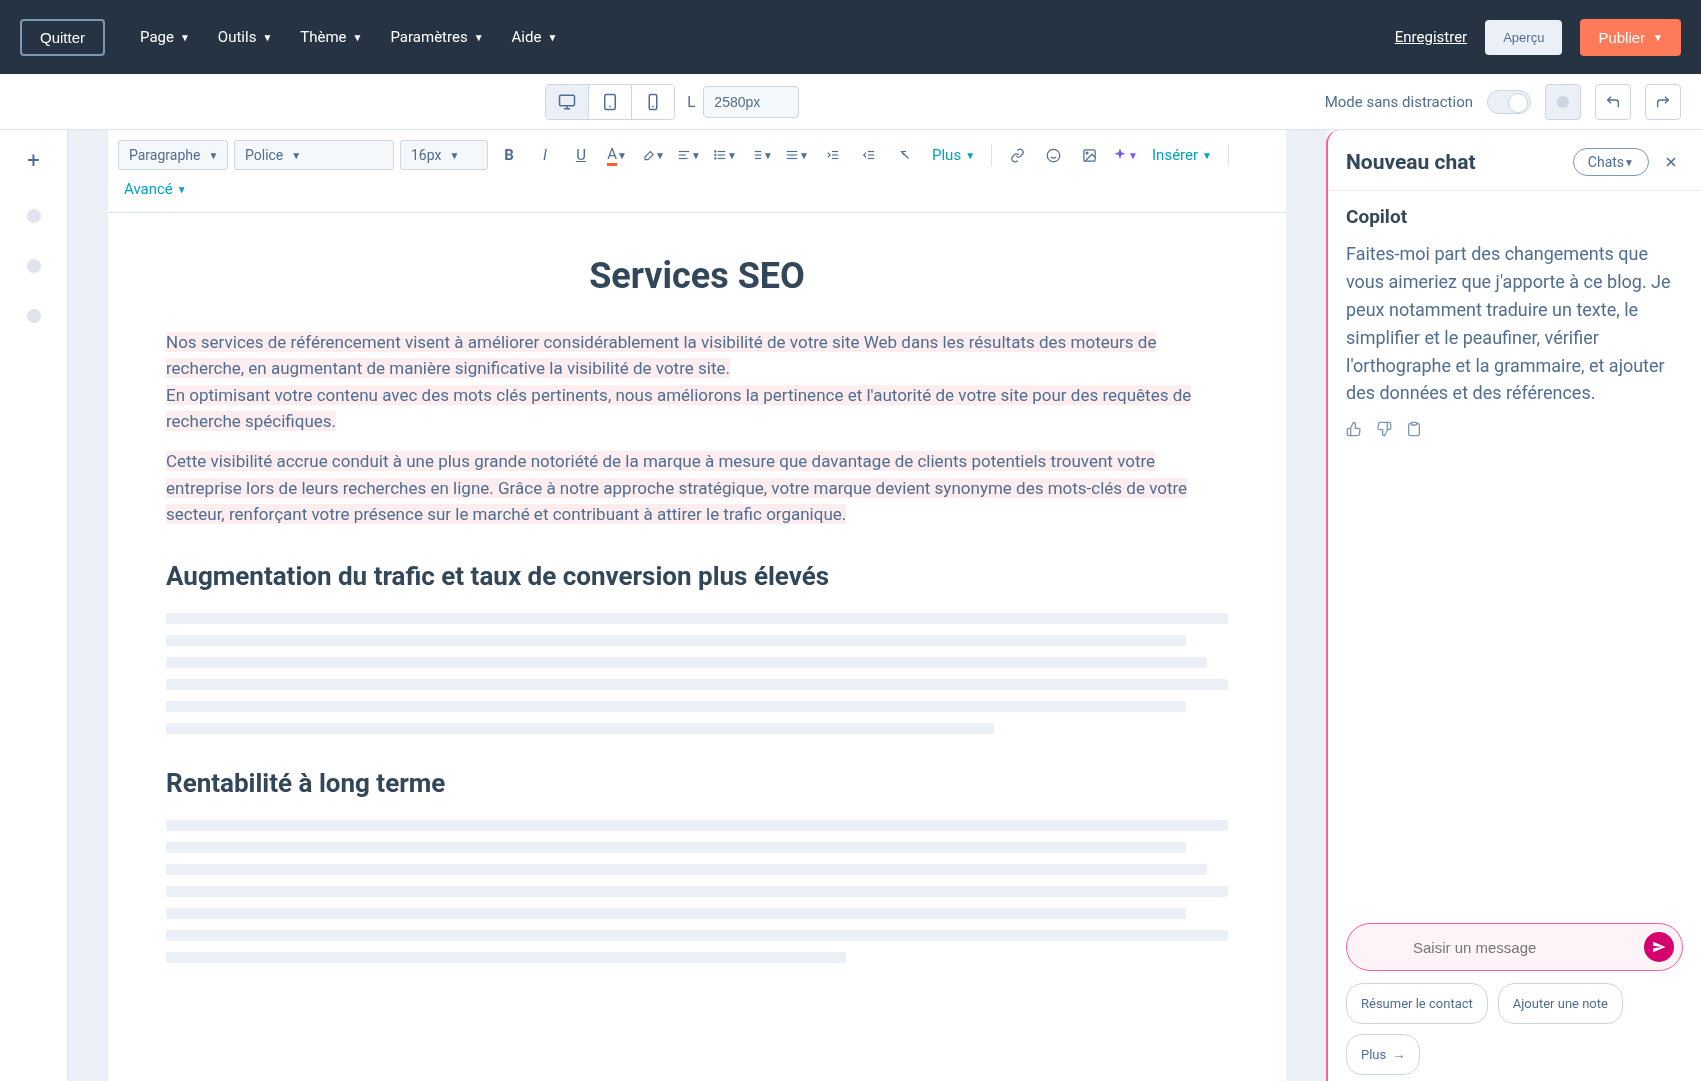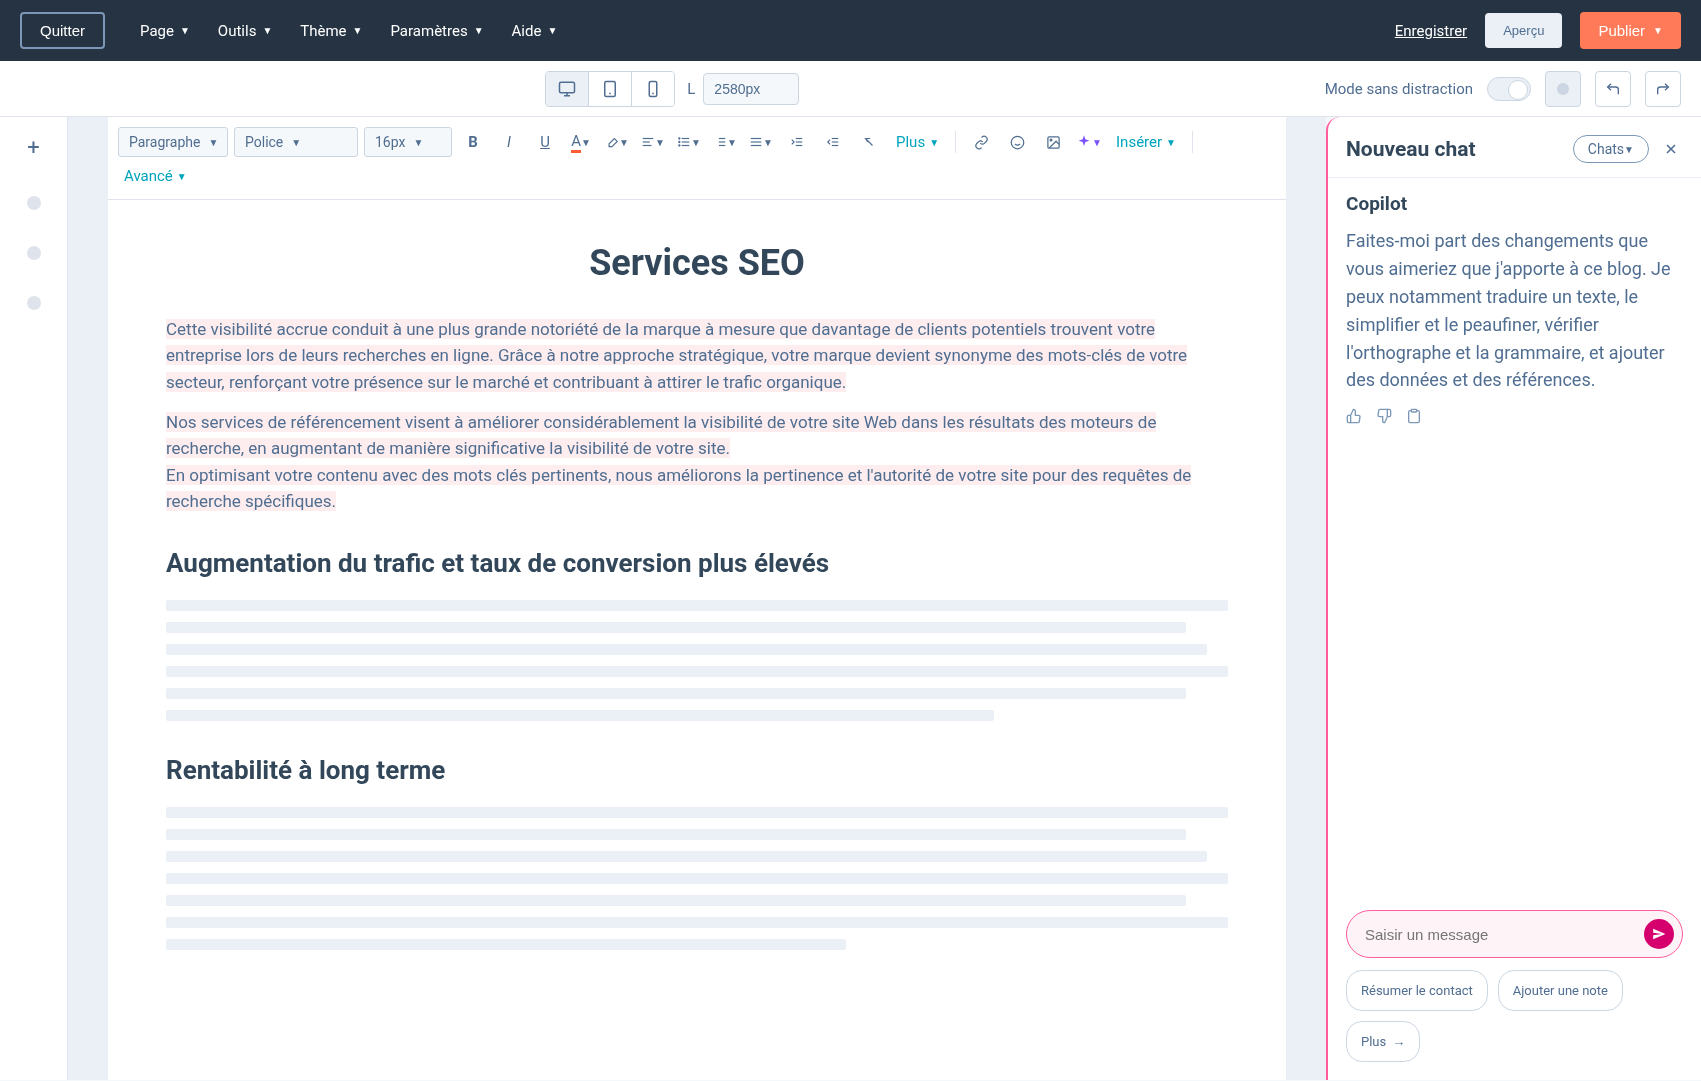--- a/index.html
+++ b/index.html
@@ -1,19 +1,19 @@
 <!DOCTYPE html>
 <html><head>
 <meta charset="utf-8">
 <style>
 * { box-sizing: border-box; margin: 0; padding: 0; }
 body { font-family: -apple-system, BlinkMacSystemFont, "Segoe UI", Roboto, sans-serif; background: #f5f8fa; overflow: hidden; }
 
 
-.navbar { background: #253342; height: 61px; display: flex; align-items: center; padding: 0 20px; }
+.navbar { background: #253342; height: 74px; display: flex; align-items: center; padding: 0 20px; }
 .btn-quit { border: 2px solid #7c98b6; color: #fff; background: transparent; padding: 8px 18px; border-radius: 4px; font-size: 15px; cursor: pointer; }
 .nav-items { display: flex; gap: 28px; margin-left: 35px; }
 .nav-item { color: #fff; font-size: 15px; display: flex; align-items: center; gap: 6px; cursor: pointer; }
 .nav-right { margin-left: auto; display: flex; align-items: center; gap: 18px; }
 .link-save { color: #fff; text-decoration: underline; font-size: 15px; cursor: pointer; }
 .btn-preview { background: #eaf0f6; color: #506e91; border: none; padding: 10px 18px; border-radius: 4px; font-size: 13px; cursor: pointer; }
 .btn-publish { background: #ff7a59; color: #fff; border: none; padding: 10px 18px; border-radius: 4px; font-size: 15px; cursor: pointer; display: flex; align-items: center; gap: 8px; }
 
 
 .subbar { background: #fff; height: 56px; display: flex; align-items: center; padding: 0 20px; border-bottom: 1px solid #dfe3eb; }
@@ -35,21 +35,21 @@
 .sidebar-left { width: 68px; background: #fff; border-right: 1px solid #dfe3eb; display: flex; flex-direction: column; align-items: center; padding-top: 18px; gap: 36px; }
 .plus-icon { color: #506e91; font-size: 22px; cursor: pointer; }
 .dot { width: 14px; height: 14px; background: #dfe3eb; border-radius: 50%; }
 
 .center { flex: 1; background: #eaf0f6; padding: 0 40px; position: relative; }
 
 
 .editor-toolbar { background: #fff; padding: 10px 10px; display: flex; align-items: center; gap: 6px; flex-wrap: wrap; border-bottom: 1px solid #dfe3eb; }
 .dropdown { border: 1px solid #cbd6e2; border-radius: 3px; background: #f5f8fa; color: #506e91; padding: 6px 10px; font-size: 14px; display: flex; align-items: center; gap: 8px; cursor: pointer; }
 .dropdown.w-para { width: 110px; }
-.dropdown.w-font { width: 124px; }
+.dropdown.w-font { width: 160px; }
 .dropdown.w-size { width: 88px; }
 .tb-icon { width: 30px; height: 30px; display: flex; align-items: center; justify-content: center; color: #506e91; cursor: pointer; border-radius: 3px; font-size: 15px; }
 .tb-sep { width: 1px; height: 22px; background: #dfe3eb; margin: 0 4px; }
 .tb-link { color: #00a4bd; font-size: 15px; cursor: pointer; display: flex; align-items: center; gap: 4px; padding: 4px 6px; }
 
 
 .canvas { background: #fff; margin-top: 0; padding: 42px 58px; height: calc(100% - 52px); overflow-y: auto; }
 .doc-title { text-align: center; color: #33475b; font-size: 36px; font-weight: 700; margin-bottom: 32px; }
 .para { color: #506e91; font-size: 17px; line-height: 1.55; margin-bottom: 14px; }
 .hl { background: #fdedee; }
@@ -63,21 +63,21 @@
 .chat-title { color: #33475b; font-size: 21px; font-weight: 700; flex: 1; }
 .chat-chip { border: 1px solid #7c98b6; border-radius: 18px; padding: 5px 14px; color: #506e91; font-size: 14px; display: flex; align-items: center; cursor: pointer; }
 .chat-close { color: #506e91; font-size: 20px; cursor: pointer; padding: 4px; }
 .chat-body { flex: 1; padding: 14px 18px; overflow-y: auto; border-top: 1px solid #eaf0f6; }
 .copilot-title { color: #33475b; font-size: 19px; font-weight: 700; margin-bottom: 12px; }
 .copilot-text { color: #506e91; font-size: 18px; line-height: 1.55; }
 .feedback { display: flex; gap: 14px; margin-top: 14px; color: #7c98b6; }
 .feedback span { cursor: pointer; font-size: 16px; }
 .chat-input-wrap { padding: 14px 18px 18px; }
 .chat-input { border: 1.5px solid #ff5c9e; background: #fef4f8; border-radius: 24px; display: flex; align-items: center; padding: 8px 8px 8px 18px; }
-.chat-input input { flex: 1; border: none; background: transparent; outline: none; font-size: 15px; color: #506e91; }
+.chat-input input { flex: 1; border: none; background: transparent; outline: none; font-size: 15px; color: #506e91; margin-left: 48px; }
 .send-btn { width: 30px; height: 30px; background: #d5006d; border-radius: 50%; border: none; cursor: pointer; color: #fff; display: flex; align-items: center; justify-content: center; }
 .chat-chips { display: flex; gap: 10px; margin-top: 12px; flex-wrap: wrap; }
 .chat-action-chip { border: 1px solid #cbd6e2; border-radius: 16px; padding: 12px 14px; color: #506e91; font-size: 13px; cursor: pointer; display: flex; align-items: center; gap: 6px; }
 
 .chev { font-size: 10px; }
 svg { display: block; }
 </style>
 </head>
 <body>
 
@@ -300,25 +300,25 @@
       <div class="tb-sep"></div>
       <div class="tb-link">
           <span>Avancé</span>
           <span class="chev">▼</span>
         </div>
     </div>
 
     <div class="canvas">
       <h1 class="doc-title">Services SEO</h1>
       <p class="para">
-        <span class="hl">Cette visibilité accrue conduit à une plus grande notoriété de la marque à mesure que davantage de clients potentiels trouvent votre entreprise lors de leurs recherches en ligne. Grâce à notre approche stratégique, votre marque devient synonyme des mots-clés de votre secteur, renforçant votre présence sur le marché et contribuant à attirer le trafic organique.</span>
+        <span class="hl">Nos services de référencement visent à améliorer considérablement la visibilité de votre site Web dans les résultats des moteurs de recherche, en augmentant de manière significative la visibilité de votre site.</span><br>
+        <span class="hl">En optimisant votre contenu avec des mots clés pertinents, nous améliorons la pertinence et l'autorité de votre site pour des requêtes de recherche spécifiques.</span>
       </p>
       <p class="para">
-        <span class="hl">Nos services de référencement visent à améliorer considérablement la visibilité de votre site Web dans les résultats des moteurs de recherche, en augmentant de manière significative la visibilité de votre site.</span><br>
-        <span class="hl">En optimisant votre contenu avec des mots clés pertinents, nous améliorons la pertinence et l'autorité de votre site pour des requêtes de recherche spécifiques.</span>
+        <span class="hl">Cette visibilité accrue conduit à une plus grande notoriété de la marque à mesure que davantage de clients potentiels trouvent votre entreprise lors de leurs recherches en ligne. Grâce à notre approche stratégique, votre marque devient synonyme des mots-clés de votre secteur, renforçant votre présence sur le marché et contribuant à attirer le trafic organique.</span>
       </p>
       <h2 class="h2">Augmentation du trafic et taux de conversion plus élevés</h2>
       <div class="skel w1"></div>
       <div class="skel w2"></div>
       <div class="skel w3"></div>
       <div class="skel w1"></div>
       <div class="skel w2"></div>
       <div class="skel w4"></div>
       <h2 class="h2">Rentabilité à long terme</h2>
       <div class="skel w1"></div>

